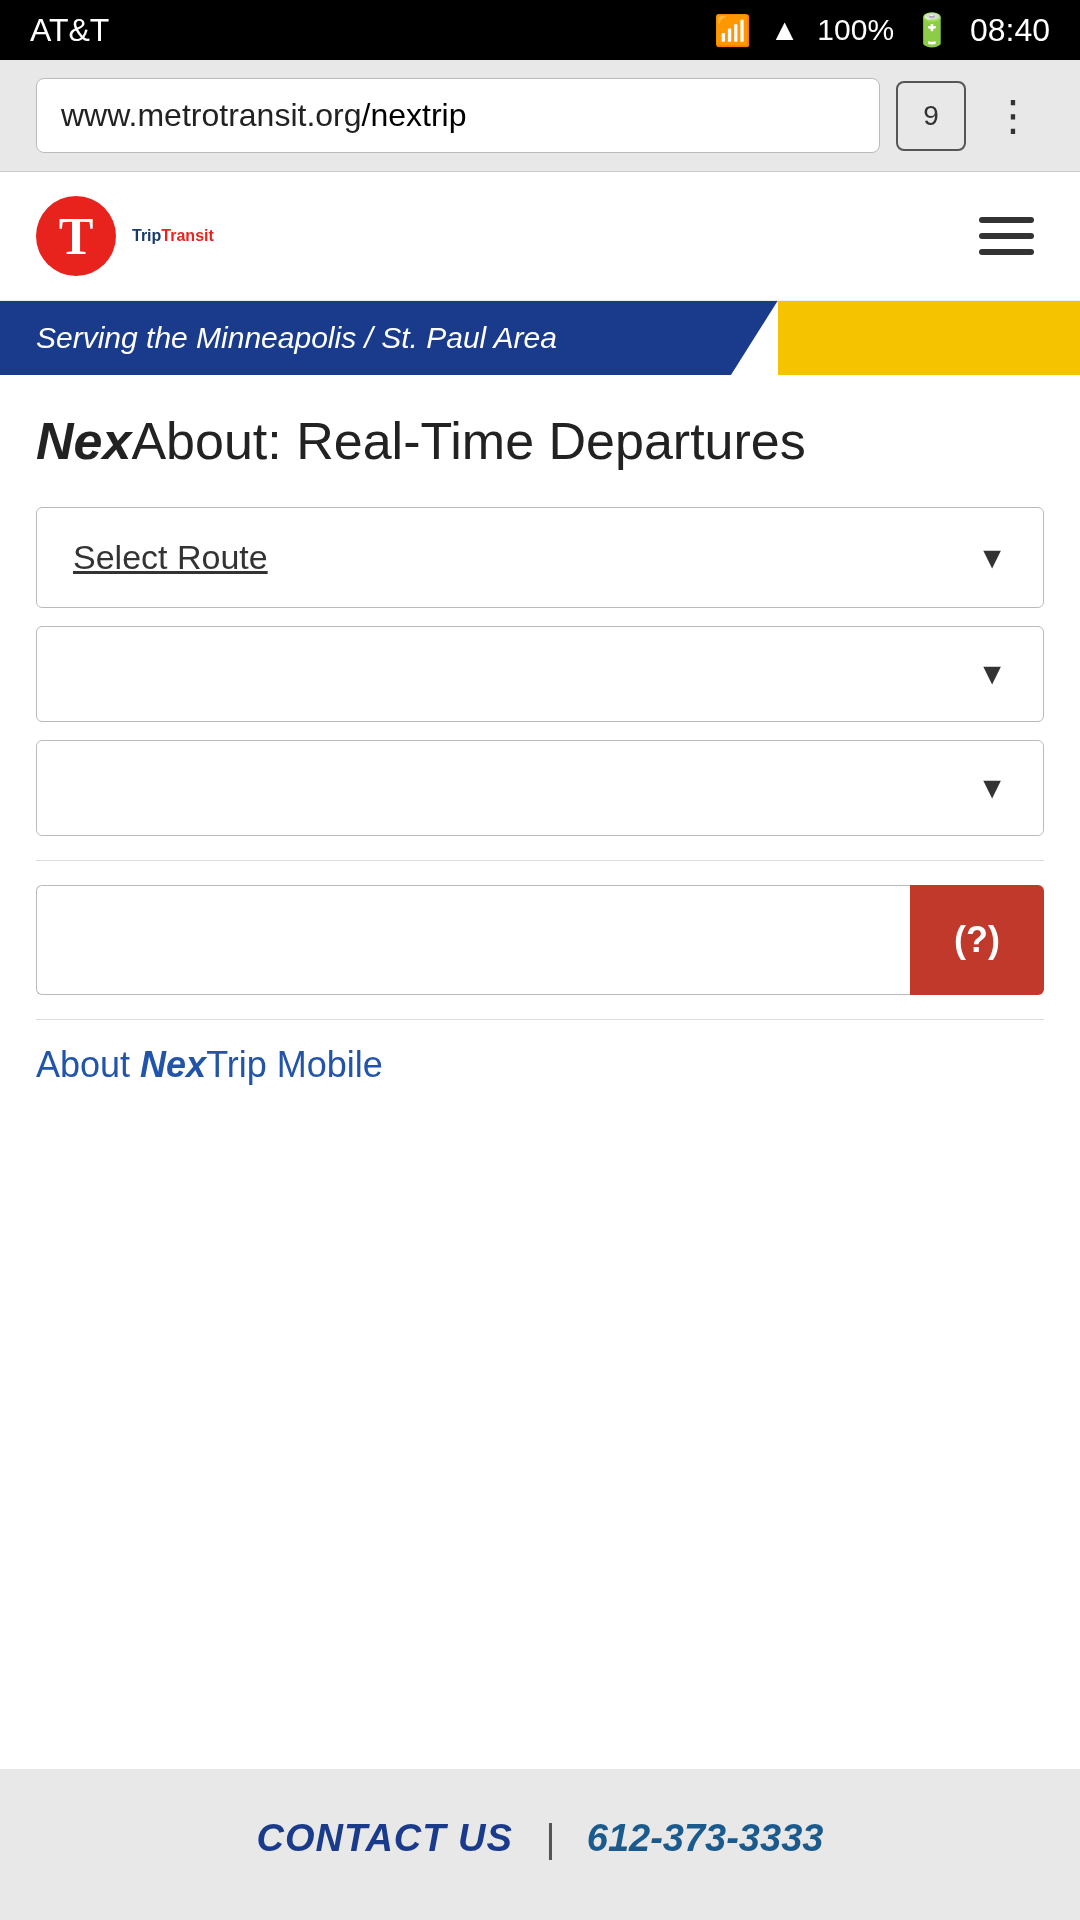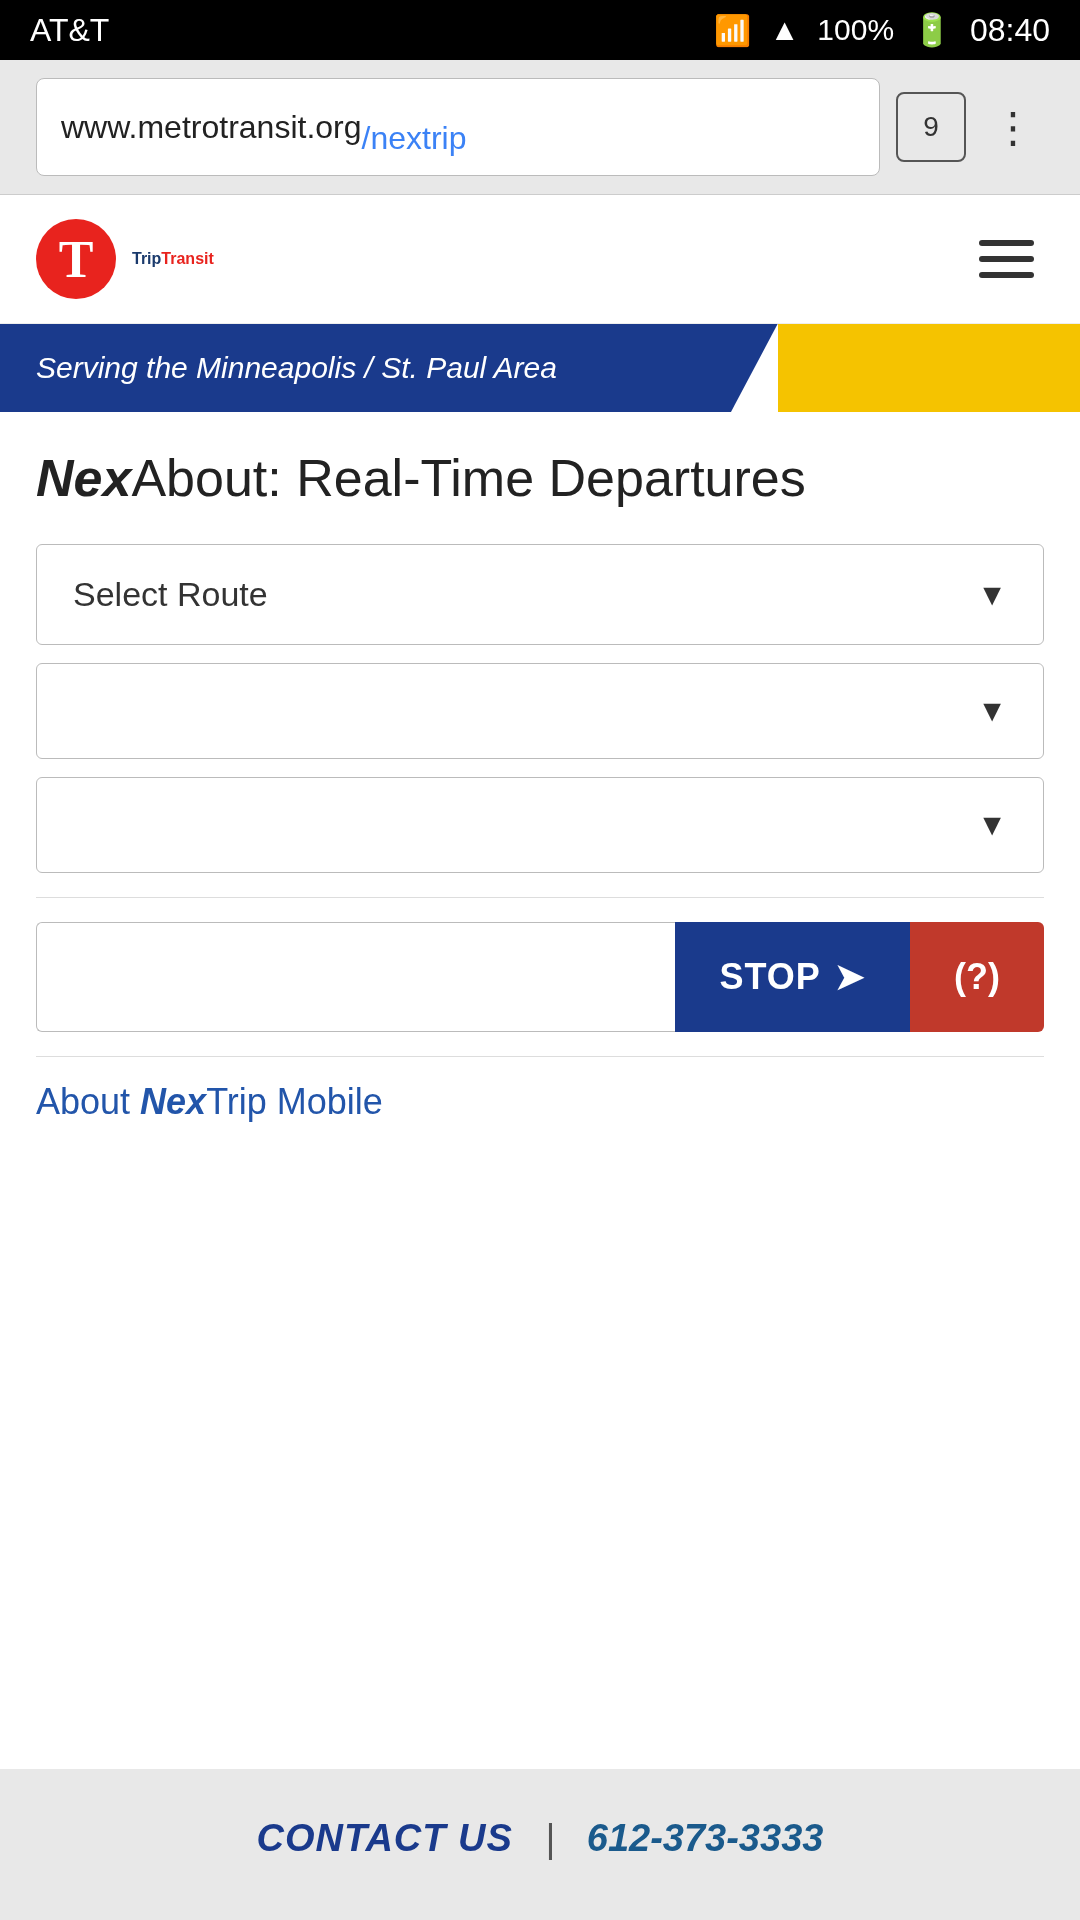--- a/index.html
+++ b/index.html
@@ -48,21 +48,21 @@
       background: #fff;
       border: 1px solid #bbb;
       border-radius: 8px;
       padding: 18px 24px;
       font-size: 32px;
       color: #333;
       display: flex;
       align-items: center;
     }
     .url-domain { color: #222; font-weight: 500; }
-    .url-path { color: #3b82f6; margin-top: 23px; }
+    .url-path { color: #000000; }
     .tab-count-btn {
       width: 70px;
       height: 70px;
       border: 2px solid #555;
       border-radius: 8px;
       background: #e8e8e8;
       display: flex;
       align-items: center;
       justify-content: center;
       font-size: 28px;
@@ -116,21 +116,21 @@
       display: block;
       width: 55px;
       height: 6px;
       background: #333;
       border-radius: 3px;
     }
 
     
     .banner {
       display: flex;
-      height: 88px;
+      height: 74px;
       overflow: hidden;
     }
     .banner-blue {
       background: #1a3a8c;
       flex: 0 0 72%;
       display: flex;
       align-items: center;
       padding-left: 36px;
       color: #fff;
       font-size: 30px;
@@ -166,20 +166,21 @@
       margin-bottom: 18px;
       display: flex;
       align-items: center;
       justify-content: space-between;
       padding: 30px 36px;
       cursor: pointer;
     }
     .dropdown-label {
       font-size: 34px;
       color: #333;
+      text-decoration: underline;
     }
     .chevron-icon {
       font-size: 30px;
       color: #333;
     }
 
     
     .divider {
       border: none;
       border-top: 1.5px solid #ddd;
@@ -371,24 +372,20 @@
 
       <div class="dropdown-container">
         <span class="dropdown-label"></span>
         <span class="chevron-icon">▼</span>
       </div>
 
       <hr class="divider">
 
       <div class="stop-row">
         <input class="stop-input" type="text" placeholder="" style="">
-        <button class="stop-btn">
-          <span>STOP</span>
-          <span class="arrow">➤</span>
-        </button>
         <button class="help-btn">
           <span>(?)</span>
         </button>
       </div>
 
       <hr class="divider">
 
       <a class="about-link" href="#">
         <span>About </span><em>Nex</em><span>Trip Mobile</span>
       </a>

